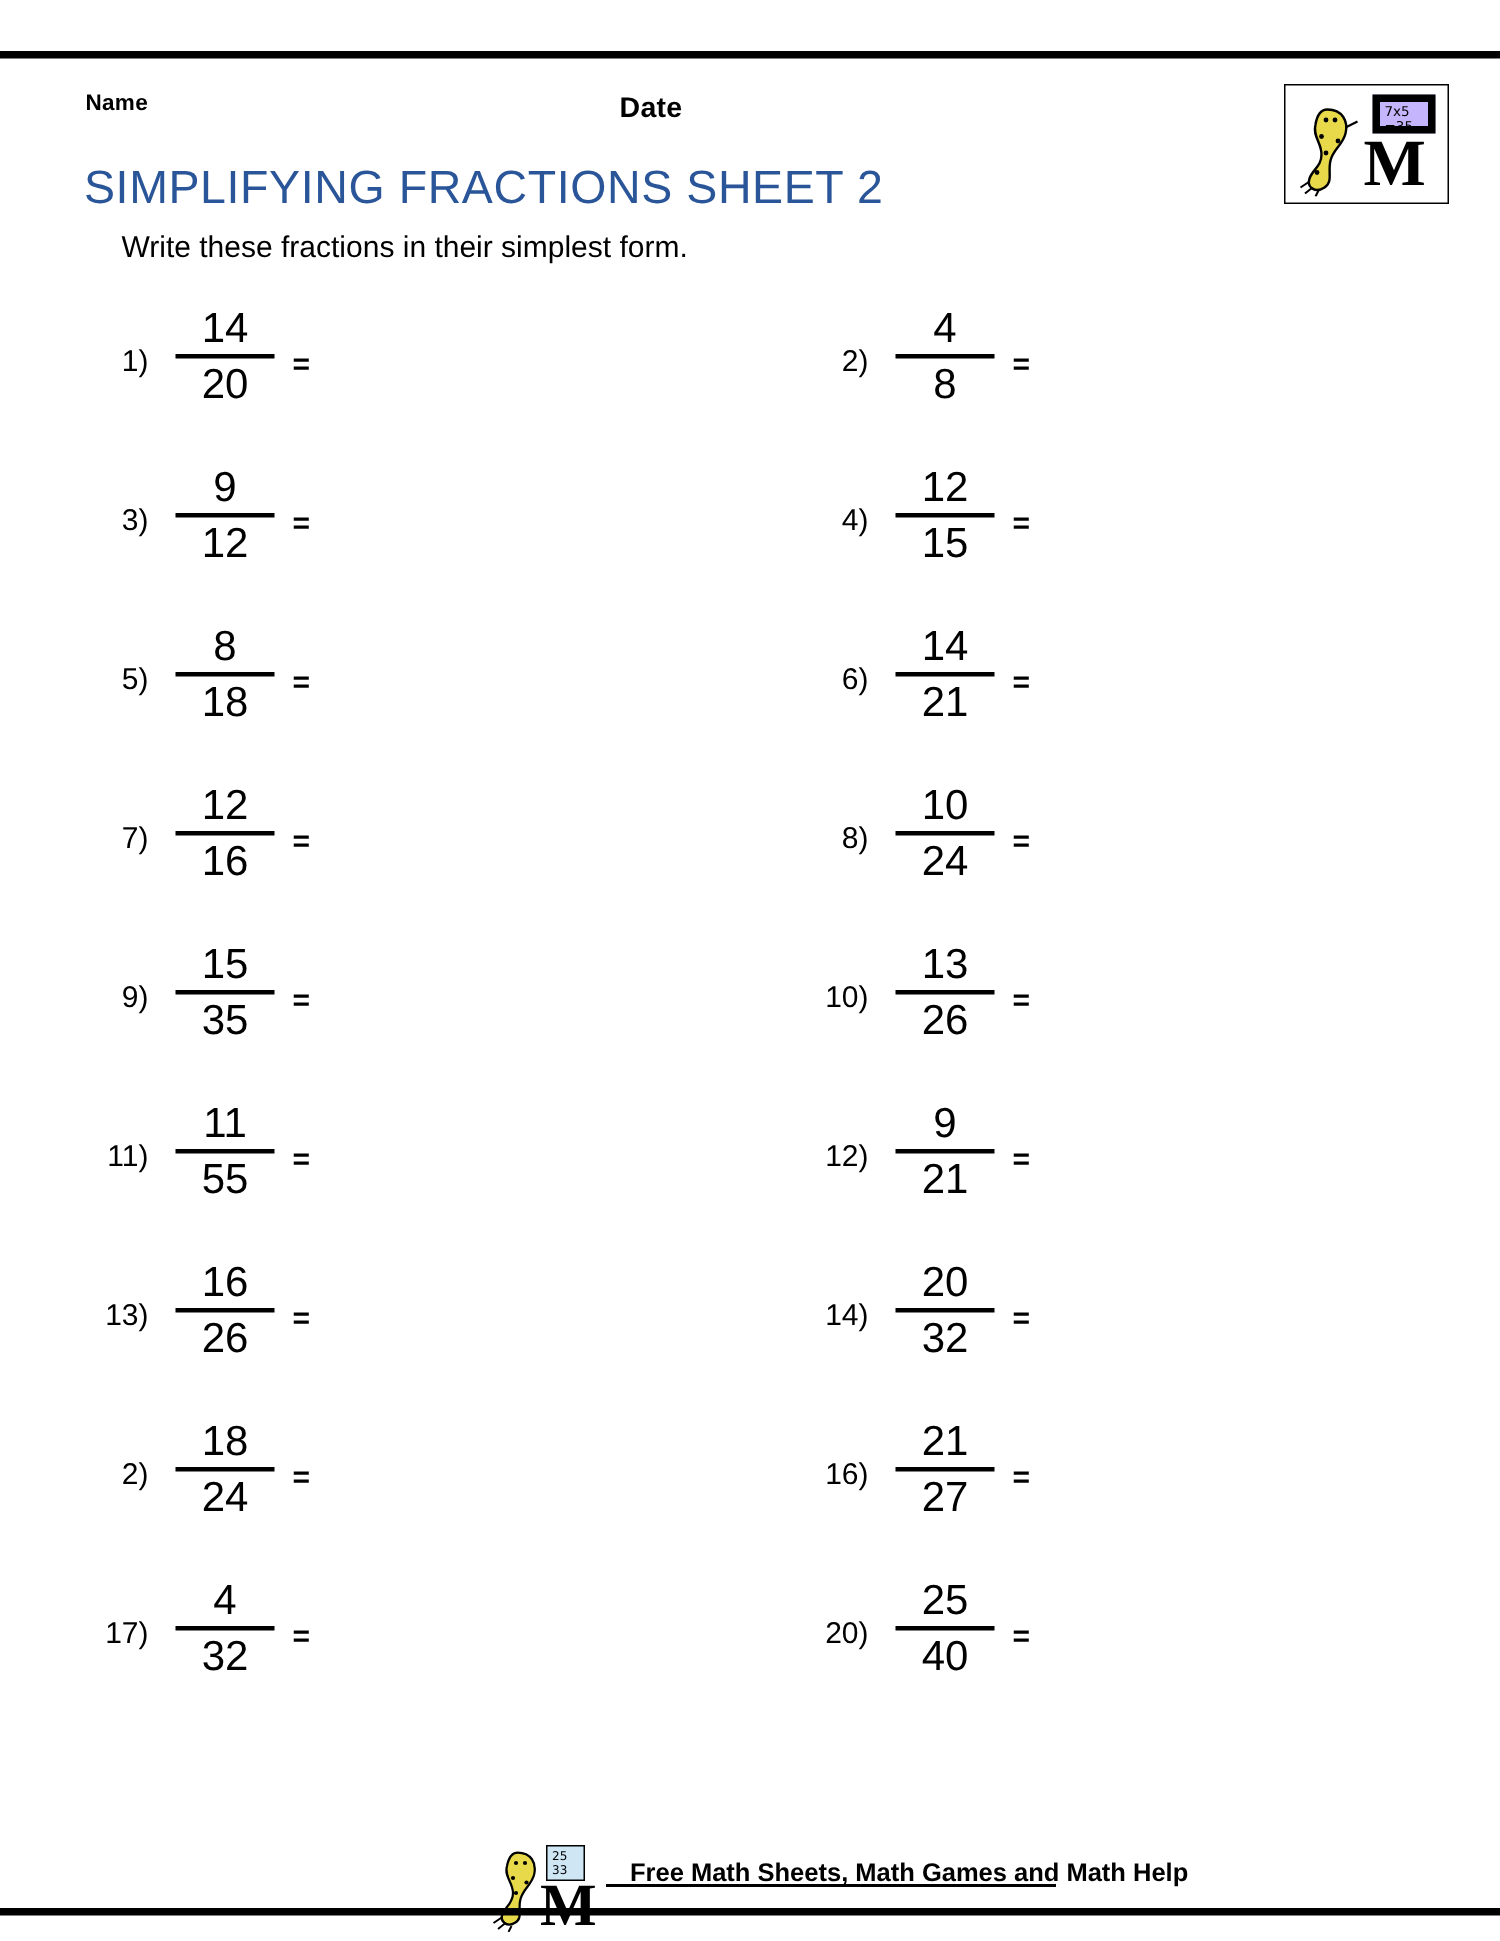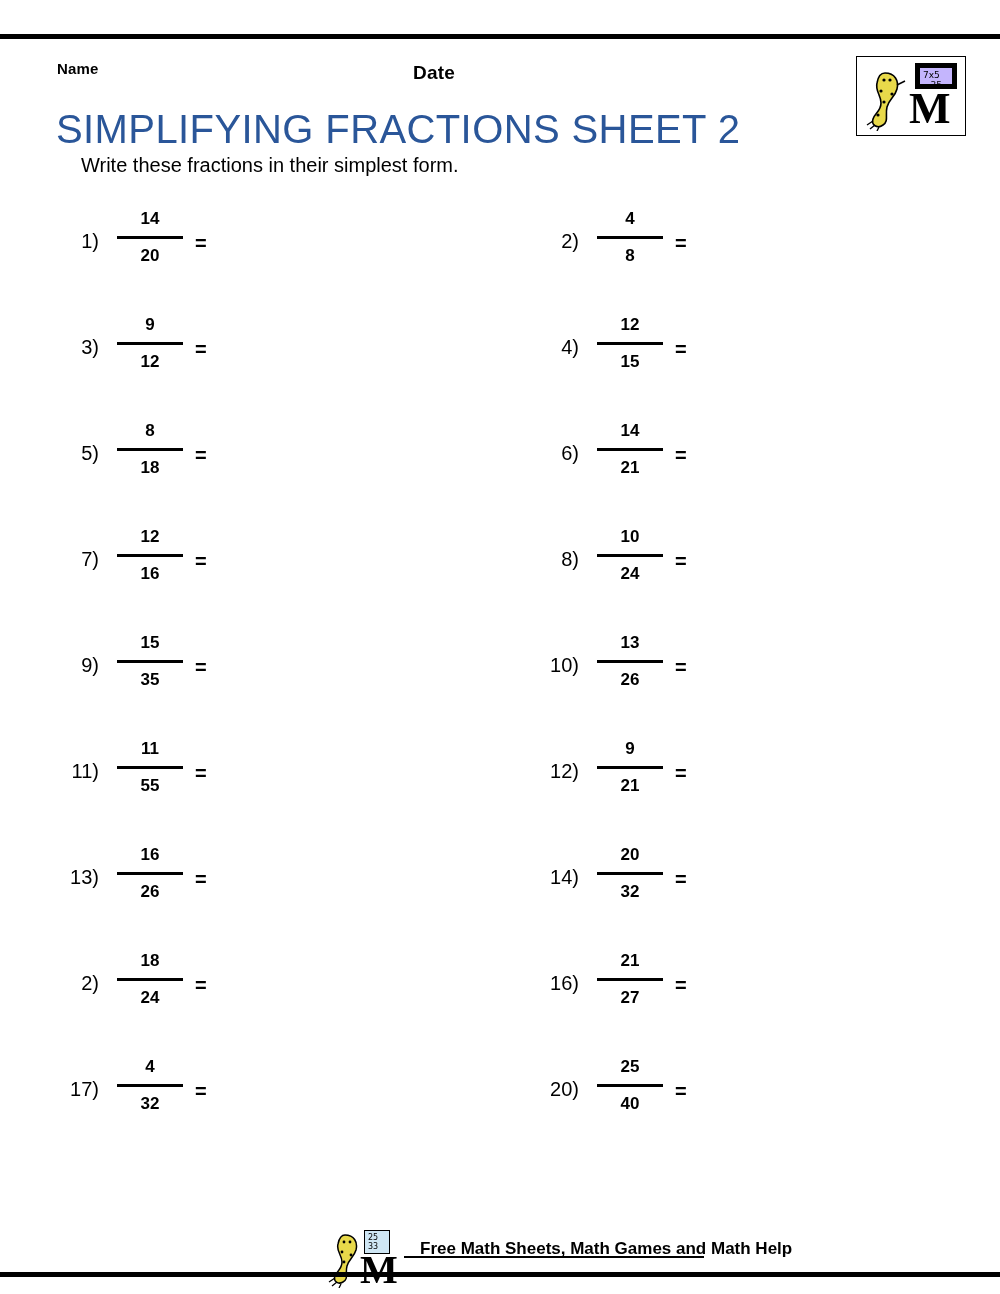--- a/index.html
+++ b/index.html
@@ -47,21 +47,21 @@
     top: 62px;
     font-size: 19px;
     font-weight: bold;
     letter-spacing: 0.2px;
   }
 
   .title {
     position: absolute;
     left: 56px;
     top: 107px;
-    font-size: 40px;
+    font-size: 31px;
     font-weight: normal;
     color: #2a5699;
     letter-spacing: 0.4px;
     white-space: nowrap;
   }
   .subtitle {
     position: absolute;
     left: 57px;
     top: 154px;
     font-size: 20px;
@@ -143,22 +143,22 @@
   }
   .frac {
     position: absolute;
     left: 58px;
     top: 8px;
     width: 74px;
     text-align: center;
   }
   .frac .numer,
   .frac .denom {
-    font-size: 17px;
-    font-weight: bold;
+    font-size: 28px;
+    font-weight: normal;
     line-height: 30px;
     height: 30px;
   }
   .frac .bar {
     height: 3px;
     background: #000000;
     margin: 2px 4px;
   }
   .equals {
     position: absolute;

